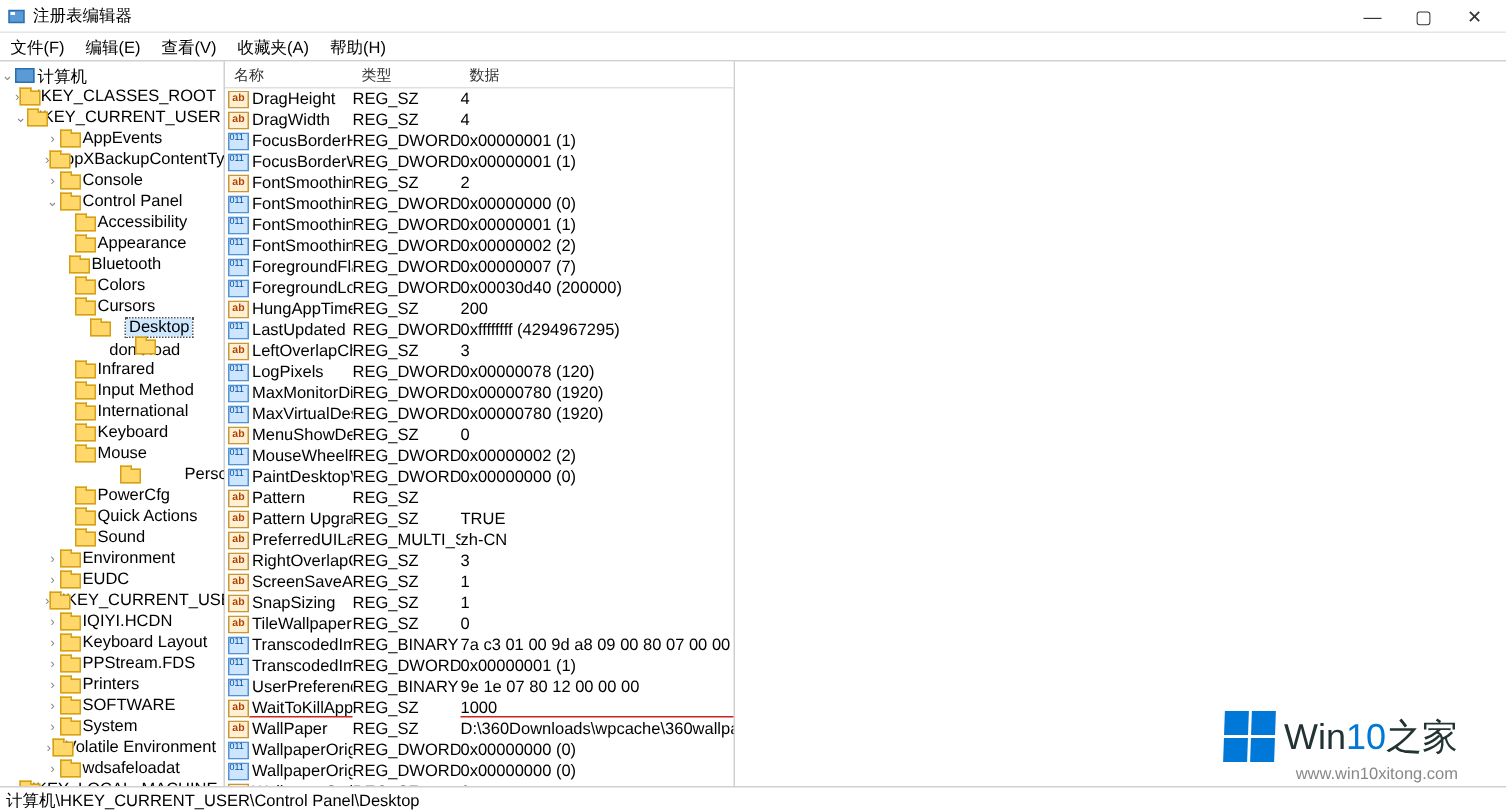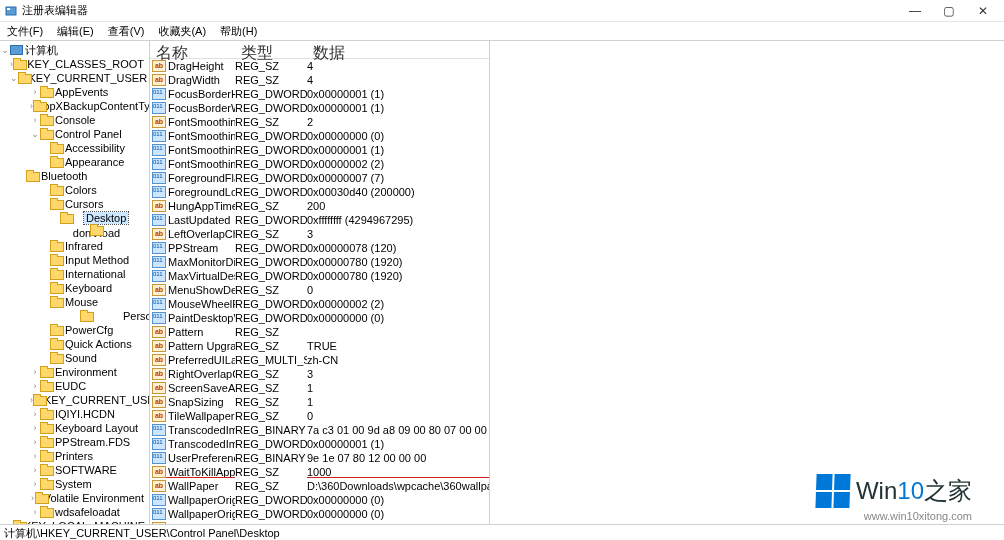--- a/index.html
+++ b/index.html
@@ -21,21 +21,21 @@
     .tree-item.selected .tree-label { background: #cde8ff; outline: 1px dotted #555; padding: 0 2px; }
     .tree-toggle { width: 10px; text-align: center; color: #888; user-select: none; font-size: 9px; }
     .tree-icon { width: 12px; height: 10px; margin-right: 2px; display: inline-block; position: relative; }
     .folder-icon::before { content:""; display:block; width:12px; height:8px; background:#ffd76a; border:1px solid #d4a017; position:absolute; top:1px; }
     .folder-icon::after { content:""; display:block; width:6px; height:2px; background:#ffd76a; border:1px solid #d4a017; border-bottom:none; position:absolute; top:-1px; }
     .computer-icon::before { content:""; display:block; width:11px; height:8px; background:#5a9bd5; border:1px solid #2a6db0; position:absolute; top:0; }
     .tree-label { padding: 0 1px; }
 
     .listview { flex: 1; display: flex; flex-direction: column; overflow: hidden; border-right: 1px solid #d0d0d0; width: 340px; flex: 0 0 340px;}
     .right-empty { flex: 1; }
-    .list-header { display: flex; height: 18px; border-bottom: 1px solid #e0e0e0; font-size: 16px; background: #fff; }
+    .list-header { display: flex; height: 18px; border-bottom: 1px solid #e0e0e0; font-size: 10px; background: #fff; }
     .list-header-col { padding: 2px 6px; border-right: 1px solid transparent; color: #333; cursor: default; }
     .col-name { width: 85px; }
     .col-type { width: 72px; }
     .col-data { flex: 1; }
     .list-body { flex: 1; overflow-y: auto; overflow-x: hidden; }
     .list-row { display: flex; height: 14px; align-items: center; font-size: 11px; cursor: default; }
     .cell-name { width: 85px; display: flex; align-items: center; padding-left: 2px; white-space: nowrap; overflow: hidden; }
     .cell-type { width: 72px; white-space: nowrap; overflow: hidden; }
     .cell-data { flex: 1; white-space: nowrap; overflow: hidden; }
     .reg-icon { width: 13px; height: 12px; margin-right: 3px; position: relative; display: inline-block; flex-shrink: 0; }
@@ -128,21 +128,21 @@
       <div class="tree-item" style="padding-left: 40px;">
         <span class="tree-toggle"></span>
         <span class="tree-icon folder-icon"></span>
         <span class="tree-label">Accessibility</span>
       </div>
       <div class="tree-item" style="padding-left: 40px;">
         <span class="tree-toggle"></span>
         <span class="tree-icon folder-icon"></span>
         <span class="tree-label">Appearance</span>
       </div>
-      <div class="tree-item" style="padding-left: 16px;">
+      <div class="tree-item" style="padding-left: 36px;">
         <span class="tree-toggle"></span>
         <span class="tree-icon folder-icon"></span>
         <span class="tree-label">Bluetooth</span>
       </div>
       <div class="tree-item" style="padding-left: 40px;">
         <span class="tree-toggle"></span>
         <span class="tree-icon folder-icon"></span>
         <span class="tree-label">Colors</span>
       </div>
       <div class="tree-item" style="padding-left: 40px;">
@@ -373,21 +373,21 @@
           <div class="cell-name">
             <span class="reg-icon sz"></span>
             <span>LeftOverlapCh...</span>
           </div>
           <div class="cell-type">REG_SZ</div>
           <div class="cell-data">3</div>
         </div>
         <div class="list-row">
           <div class="cell-name">
             <span class="reg-icon dw"></span>
-            <span>PPStream</span>
+            <span>LogPixels</span>
           </div>
           <div class="cell-type">REG_DWORD</div>
           <div class="cell-data">0x00000078 (120)</div>
         </div>
         <div class="list-row">
           <div class="cell-name">
             <span class="reg-icon dw"></span>
             <span>MaxMonitorDi...</span>
           </div>
           <div class="cell-type">REG_DWORD</div>

